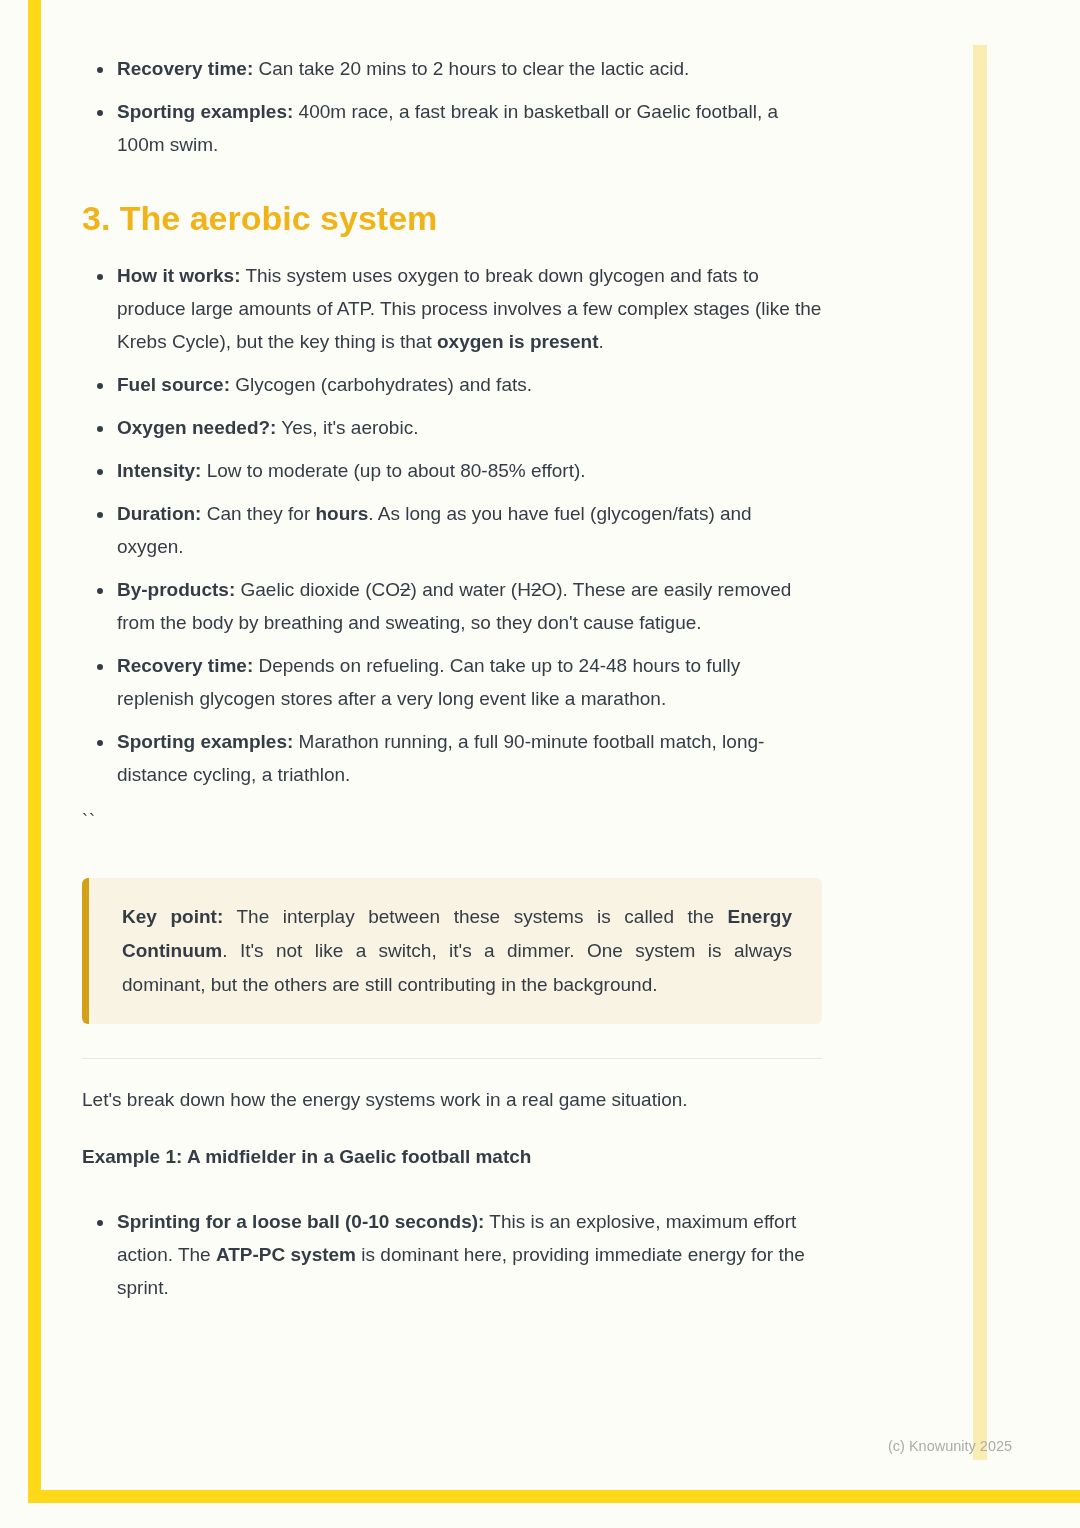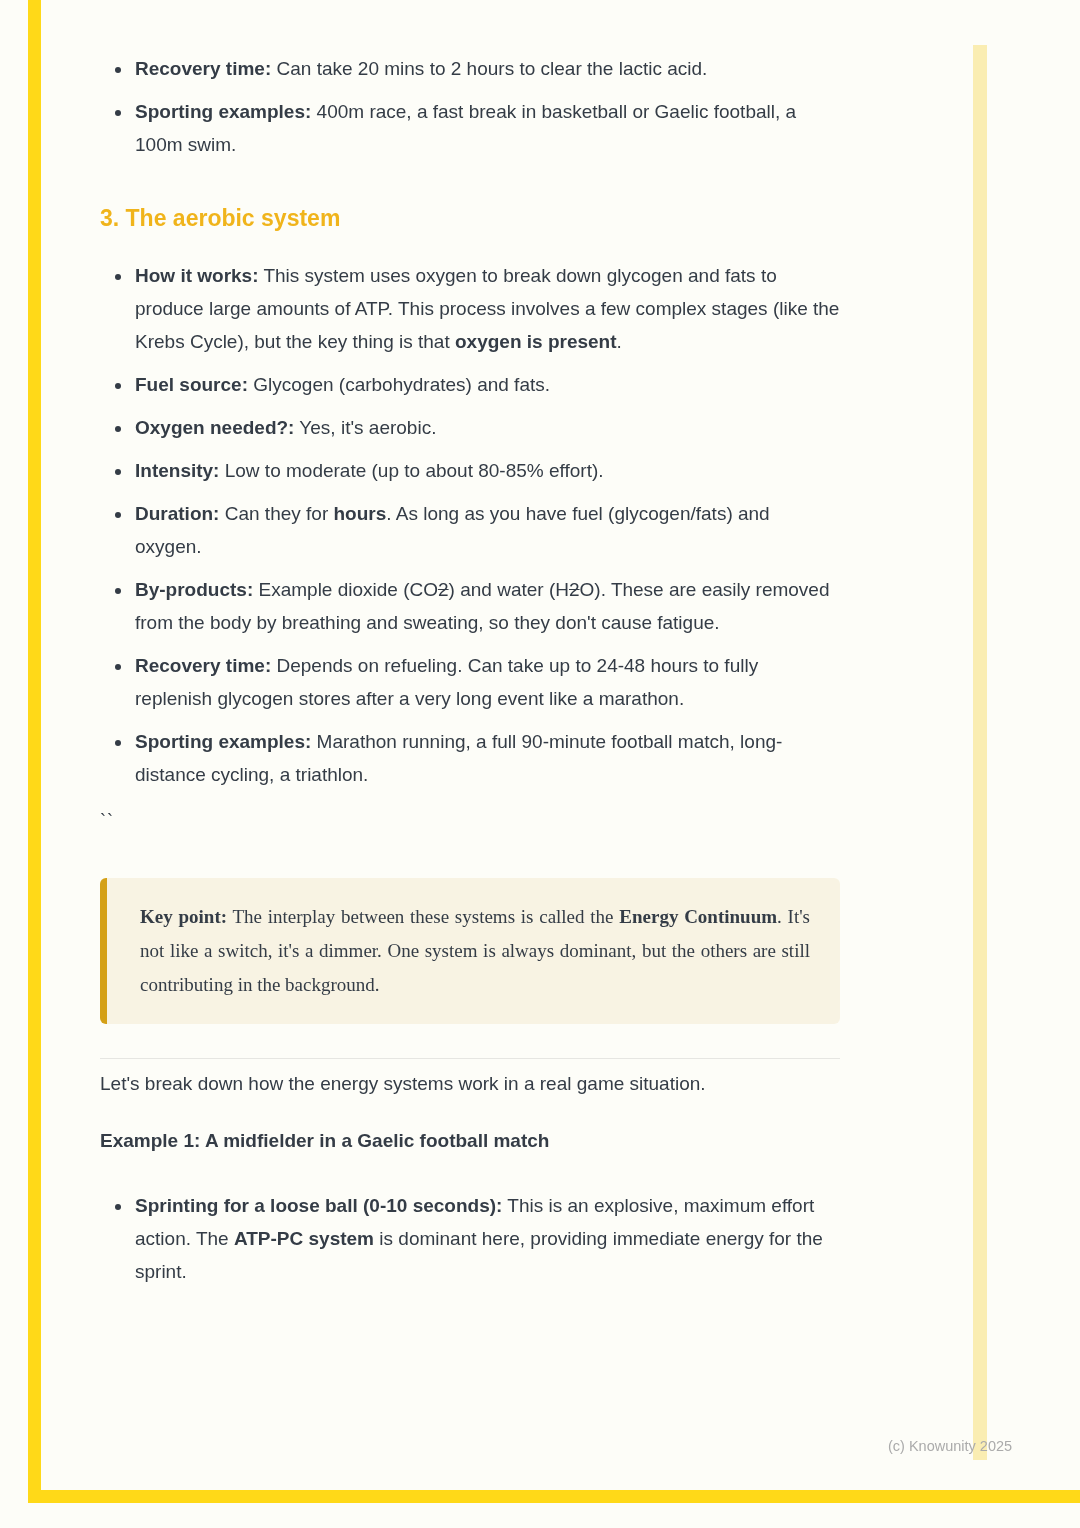--- a/index.html
+++ b/index.html
@@ -8,45 +8,44 @@
     width: 1080px; height: 1528px; position: relative; overflow: hidden;
     background: var(--page-bg, #FDFDF8);
     font-family: "Liberation Sans", "DejaVu Sans", sans-serif;
     color: var(--text, #343C46);
   }
   .deco-left   { position: absolute; left: 28px; top: 0; width: 13px; height: 1503px; background: var(--accent-yellow, #FFD918); }
   .deco-bottom { position: absolute; left: 28px; top: 1490px; width: 1052px; height: 13px; background: var(--accent-yellow, #FFD918); }
   .deco-right  { position: absolute; left: 973px; top: 45px; width: 14px; height: 1415px; background: var(--accent-pale, #FAEDB2); }
   .watermark   { position: absolute; left: 888px; top: 1438px; font-size: 14.5px; color: var(--watermark, #ABABAB); z-index: 5; white-space: nowrap; }
 
-  .content { position: absolute; left: 100px; top: 0; width: 740px; font-size: 19px; line-height: 33px; }
+  .content { position: absolute; left: 82px; top: 0; width: 740px; font-size: 19px; line-height: 33px; }
   b { font-weight: 700; }
   s { text-decoration: line-through; }
 
   ul.bullets { margin: 0; padding: 0 0 0 33px; list-style: disc; }
   ul.bullets li { margin-bottom: 10px; padding-left: 2px; }
   ul.top     { margin-top: 52px; }
   ul.aerobic { margin-top: 24px; }
   ul.example { margin-top: 32px; }
 
-  h3.section-heading { margin: 40px 0 5px; font-size: 23px; line-height: 34px; font-weight: 700; color: var(--heading-gold, #F0B41B); }
+  h3.section-heading { margin: 40px 0 5px; font-size: 34px; line-height: 34px; font-weight: 700; color: var(--heading-gold, #F0B41B); }
   h2.page-heading    { margin: 26px 0 0; font-size: 31px; line-height: 38px; font-weight: 800; color: var(--heading-gold, #F0B41B); letter-spacing: 0.2px; }
 
   p.intro          { margin: 22px 0 0; }
   p.code           { margin: 14px 0 0; font-size: 18px; letter-spacing: 1px; }
-  p.apply-intro    { margin: 8px 0 0; }
+  p.apply-intro    { margin: 24px 0 0; }
   p.example-heading{ margin: 24px 0 0; font-weight: 700; }
 
   .callout {
     margin-top: 40px;
     background: var(--callout-bg, #F8F3E3);
     border-left: 7px solid var(--callout-border, #D4A017);
     border-radius: 6px;
     padding: 22px 30px 22px 33px;
-    font-family: Liberation Serif, serif;
   }
   .callout p { margin: 0; line-height: 34px; text-align: justify; }
 
   hr.divider { margin: 34px 0 0; border: none; border-top: 1px solid #E6E6E2; }
 </style>
 </head>
 <body>
 
 <div class="deco-left"></div>
 <div class="deco-bottom"></div>
@@ -62,21 +61,21 @@
 
   <h3 class="section-heading">3. The aerobic system</h3>
 
 
   <ul class="bullets aerobic">
     <li><span><b>How it works:</b><span> This system uses oxygen to break down glycogen and fats to produce large amounts of ATP. This process involves a few complex stages (like the Krebs Cycle), but the key thing is that </span><b>oxygen is present</b><span>.</span></span></li>
     <li><span><b>Fuel source:</b><span> Glycogen (carbohydrates) and fats.</span></span></li>
     <li><span><b>Oxygen needed?:</b><span> Yes, it's aerobic.</span></span></li>
     <li><span><b>Intensity:</b><span> Low to moderate (up to about 80-85% effort).</span></span></li>
     <li><span><b>Duration:</b><span> Can they for </span><b>hours</b><span>. As long as you have fuel (glycogen/fats) and oxygen.</span></span></li>
-    <li><span><b>By-products:</b><span> Example dioxide (CO</span><span><s>2</s></span><span>) and water (H</span><span><s>2</s></span><span>O). These are easily removed from the body by breathing and sweating, so they don't cause fatigue.</span></span></li>
+    <li><span><b>By-products:</b><span> Gaelic dioxide (CO</span><span><s>2</s></span><span>) and water (H</span><span><s>2</s></span><span>O). These are easily removed from the body by breathing and sweating, so they don't cause fatigue.</span></span></li>
     <li><span><b>Recovery time:</b><span> Depends on refueling. Can take up to 24-48 hours to fully replenish glycogen stores after a very long event like a marathon.</span></span></li>
     <li><span><b>Sporting examples:</b><span> Marathon running, a full 90-minute football match, long-distance cycling, a triathlon.</span></span></li>
   </ul>
 
   <p class="code">``</p>
 
   <aside class="callout">
     <p><b>Key point:</b><span> The interplay between these systems is called the </span><b>Energy Continuum</b><span>. It's not like a switch, it's a dimmer. One system is always dominant, but the others are still contributing in the background.</span></p>
   </aside>
 

